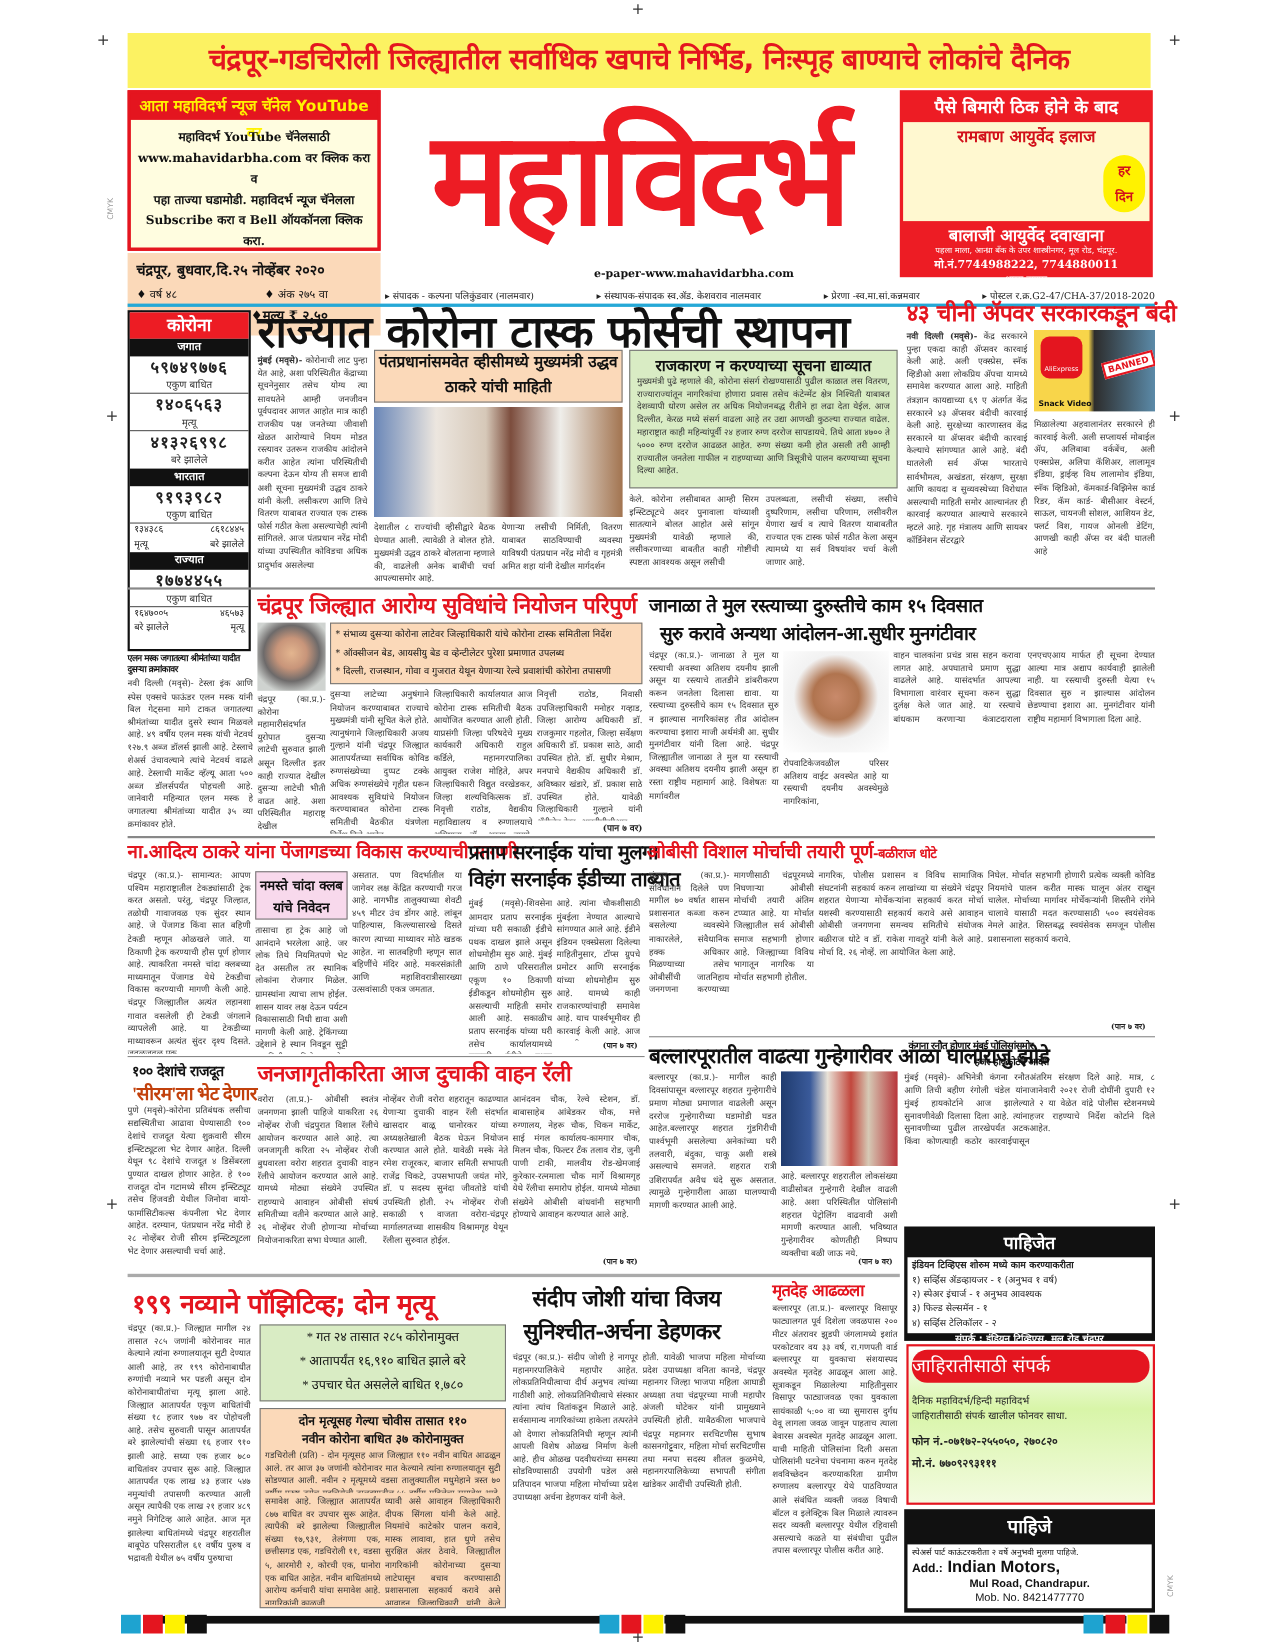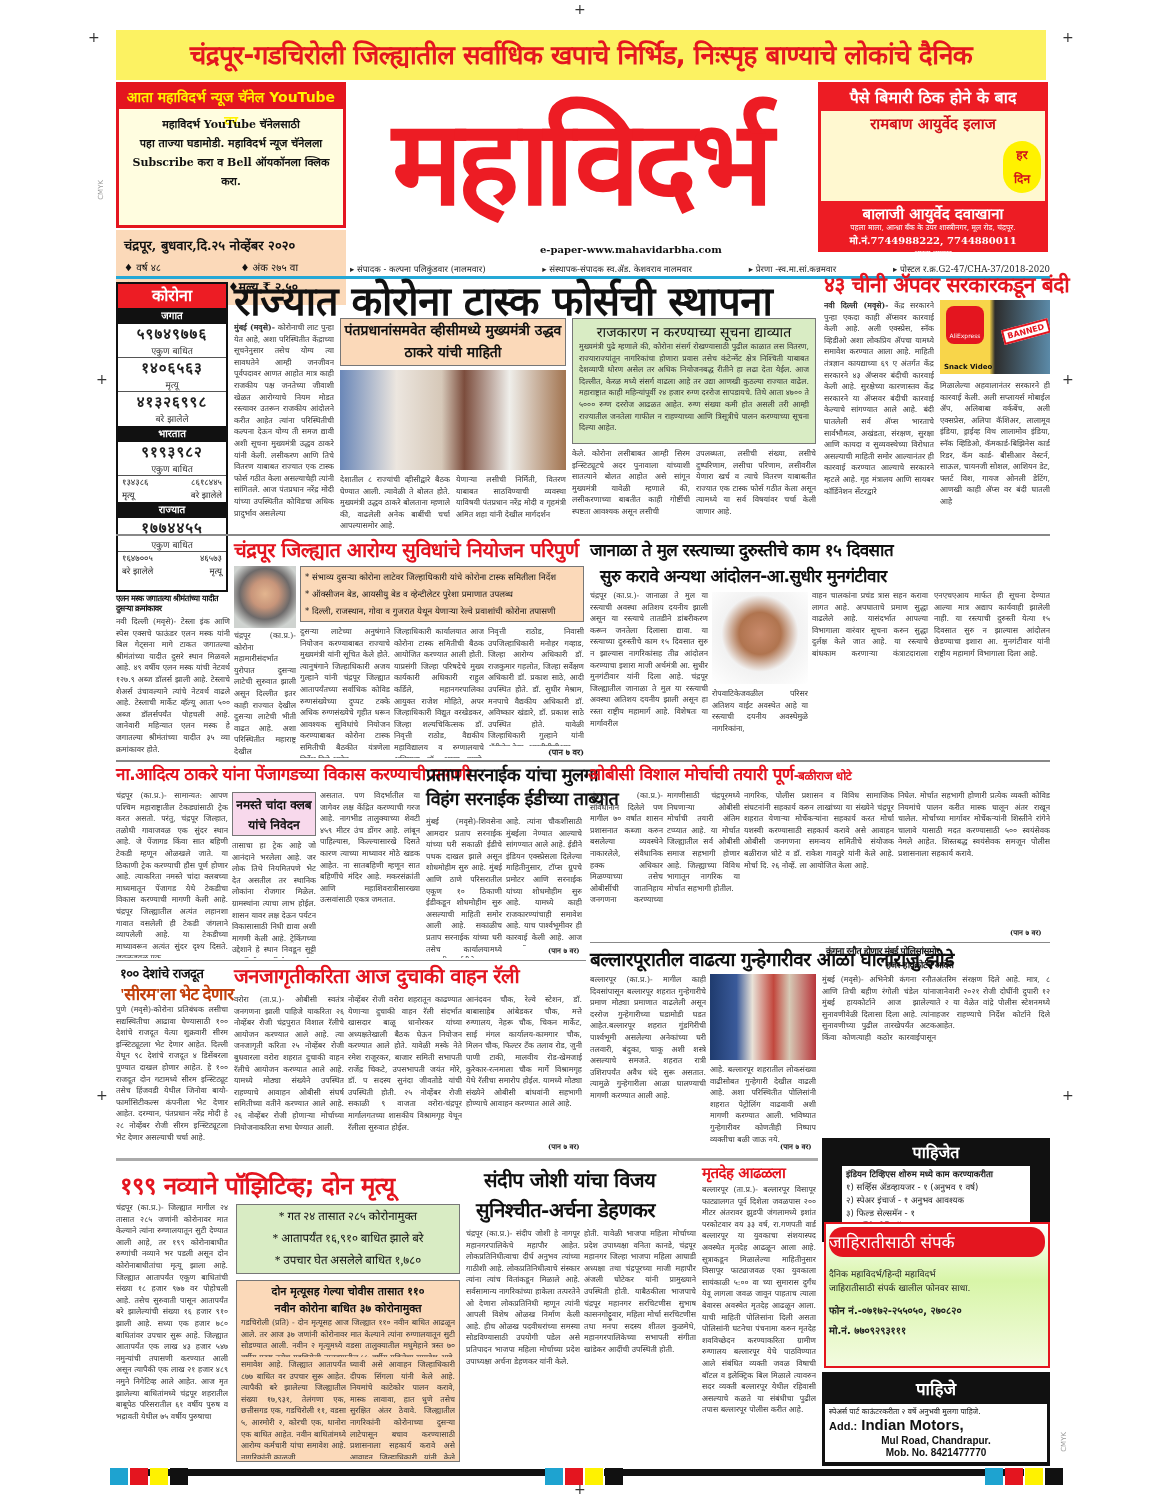--- a/index.html
+++ b/index.html
@@ -55,20 +55,21 @@
 <div class="crop" style="left:574px;top:1482px">+</div>
 <div class="abs" style="left:97px;top:180px;font-size:7px;color:#999;writing-mode:vertical-rl;transform:rotate(180deg);font-family:'DejaVu Sans',sans-serif">CMYK</div>
 <div class="abs" style="left:1060px;top:1432px;font-size:7px;color:#999;writing-mode:vertical-rl;transform:rotate(180deg);font-family:'DejaVu Sans',sans-serif">CMYK</div>
 
 <div class="abs banner">चंद्रपूर-गडचिरोली जिल्ह्यातील सर्वाधिक खपाचे निर्भिड, निःस्पृह बाण्याचे लोकांचे दैनिक</div>
 
 <div class="abs yt">
   <div class="yt-h">आता महाविदर्भ न्यूज चॅनेल YouTube वर</div>
   <div class="yt-b">
     <div>महाविदर्भ YouTube चॅनेलसाठी</div>
+    <div>www.mahavidarbha.com वर क्लिक करा व</div>
     <div>पहा ताज्या घडामोडी. महाविदर्भ न्यूज चॅनेलला</div>
     <div>Subscribe करा व Bell ऑयकॉनला क्लिक करा.</div>
   </div>
 </div>
 
 <div class="abs date-box">
   <div class="d">चंद्रपूर, बुधवार,दि.२५ नोव्हेंबर २०२०</div>
   <div class="r">
       <span>♦ वर्ष ४८</span>
       <span>♦ अंक २७५ वा</span>
@@ -138,21 +139,21 @@
     </div>
 </div>
 
 <div class="hl" style="left:234px;top:272px;font-size:40px;color:#111;font-family:'DejaVu Serif',serif">राज्यात कोरोना टास्क फोर्सची स्थापना</div>
 <div class="col" style="left:234px;top:322px;width:100px;height:210px"><b>मुंबई (मवृसे)-</b> <span>कोरोनाची लाट पुन्हा येत आहे, अशा परिस्थितीत केंद्राच्या सूचनेनुसार तसेच योग्य त्या सावधतेने आम्ही जनजीवन पूर्वपदावर आणत आहोत मात्र काही राजकीय पक्ष जनतेच्या जीवाशी खेळत आरोग्याचे नियम मोडत रस्त्यावर उतरून राजकीय आंदोलने करीत आहेत त्यांना परिस्थितीची कल्पना देऊन योग्य ती समज द्यावी अशी सूचना मुख्यमंत्री उद्धव ठाकरे यांनी केली. लसीकरण आणि तिचे वितरण याबाबत राज्यात एक टास्क फोर्स गठीत केला असल्याचेही त्यांनी सांगितले. आज पंतप्रधान नरेंद्र मोदी यांच्या उपस्थितीत कोविडचा अधिक प्रादुर्भाव असलेल्या</span></div>
 <div class="box" style="left:340px;top:318px;width:226px;height:48px;background:#fbd9b9;text-align:center;font-weight:bold;font-size:14px;line-height:22px;color:#111">पंतप्रधानांसमवेत व्हीसीमध्ये मुख्यमंत्री उद्धव ठाकरे यांची माहिती</div>
 <div class="photo" style="left:340px;top:370px;width:226px;height:100px;background:linear-gradient(90deg,#6a87b8 0%,#ece6df 25%,#d6c8b8 45%,#7c4d3d 55%,#efeeea 75%,#a27450 100%)"></div>
 <div class="col" style="left:340px;top:474px;width:110px;height:58px">देशातील ८ राज्यांची व्हीसीद्वारे बैठक घेण्यात आली. त्यावेळी ते बोलत होते. मुख्यमंत्री उद्धव ठाकरे बोलताना म्हणाले की, वाढलेली अनेक बाबींची चर्चा आपल्यासमोर आहे.</div>
 <div class="col" style="left:456px;top:474px;width:110px;height:58px">येणाऱ्या लसीची निर्मिती, वितरण याबाबत साठविण्याची व्यवस्था याविषयी पंतप्रधान नरेंद्र मोदी व गृहमंत्री अमित शहा यांनी देखील मार्गदर्शन</div>
 <div class="box" style="left:572px;top:318px;width:244px;height:126px;background:#d9ecc4;padding:3px 6px">
-  <div style="font-weight:normal;font-size:14px;color:#111;text-align:center;font-family:'DejaVu Sans',sans-serif">राजकारण न करण्याच्या सूचना द्याव्यात</div>
+  <div style="font-weight:bold;font-size:14px;color:#111;text-align:center;font-family:'DejaVu Sans',sans-serif">राजकारण न करण्याच्या सूचना द्याव्यात</div>
   <div class="col" style="position:static;height:100px">मुख्यमंत्री पुढे म्हणाले की, कोरोना संसर्ग रोखण्यासाठी पुढील काळात लस वितरण, राज्याराज्यांतून नागरिकांचा होणारा प्रवास तसेच कंटेन्मेंट क्षेत्र निश्चिती याबाबत देशव्यापी धोरण असेल तर अधिक नियोजनबद्ध रीतीने हा लढा देता येईल. आज दिल्लीत, केरळ मध्ये संसर्ग वाढला आहे तर उद्या आणखी कुठल्या राज्यात वाढेल. महाराष्ट्रात काही महिन्यांपूर्वी २४ हजार रुग्ण दररोज सापडायचे. तिथे आता ४७०० ते ५००० रुग्ण दररोज आढळत आहेत. रुग्ण संख्या कमी होत असली तरी आम्ही राज्यातील जनतेला गाफील न राहण्याच्या आणि त्रिसूत्रीचे पालन करण्याच्या सूचना दिल्या आहेत.</div>
 </div>
 <div class="col" style="left:572px;top:448px;width:118px;height:84px">केले. कोरोना लसीबाबत आम्ही सिरम इन्स्टिट्यूटचे अदर पुनावाला यांच्याशी सातत्याने बोलत आहोत असे सांगून मुख्यमंत्री यावेळी म्हणाले की, लसीकरणाच्या बाबतीत काही गोष्टींची स्पष्टता आवश्यक असून लसीची</div>
 <div class="col" style="left:696px;top:448px;width:120px;height:84px">उपलब्धता, लसीची संख्या, लसीचे दुष्परिणाम, लसीचा परिणाम, लसीवरील येणारा खर्च व त्याचे वितरण याबाबतीत राज्यात एक टास्क फोर्स गठीत केला असून त्यामध्ये या सर्व विषयांवर चर्चा केली जाणार आहे.</div>
 
 <div class="hl" style="left:824px;top:270px;font-size:21px;color:#e4151f">४३ चीनी ॲपवर सरकारकडून बंदी</div>
 <div class="col" style="left:824px;top:300px;width:110px;height:230px"><b>नवी दिल्ली (मवृसे)-</b> <span>केंद्र सरकारने पुन्हा एकदा काही ॲप्सवर कारवाई केली आहे. अली एक्स्प्रेस, स्नॅक व्हिडीओ अशा लोकप्रिय ॲपचा यामध्ये समावेश करण्यात आला आहे. माहिती तंत्रज्ञान कायद्याच्या ६९ ए अंतर्गत केंद्र सरकारने ४३ ॲप्सवर बंदीची कारवाई केली आहे. सुरक्षेच्या कारणास्तव केंद्र सरकारने या ॲप्सवर बंदीची कारवाई केल्याचे सांगण्यात आले आहे. बंदी घातलेली सर्व ॲप्स भारताचे सार्वभौमत्व, अखंडता, संरक्षण, सुरक्षा आणि कायदा व सुव्यवस्थेच्या विरोधात असल्याची माहिती समोर आल्यानंतर ही कारवाई करण्यात आल्याचे सरकारने म्हटले आहे. गृह मंत्रालय आणि सायबर कॉर्डिनेशन सेंटरद्वारे</span></div>
 <div class="photo" style="left:940px;top:300px;width:110px;height:74px;background:linear-gradient(90deg,#f8d54a 0%,#f8d54a 45%,#2d2d2d 50%,#5b8aa8 100%)">
   <div style="position:absolute;left:6px;top:6px;width:38px;height:38px;border-radius:8px;background:#e4151f;color:#fff;font-size:6px;text-align:center;padding-top:26px;font-family:'DejaVu Sans',sans-serif">AliExpress</div>
   <div style="position:absolute;left:62px;top:24px;background:#fff;border:2px solid #e4151f;color:#e4151f;font-size:8px;font-weight:bold;padding:1px 3px;transform:rotate(-15deg);font-family:'DejaVu Sans',sans-serif">BANNED</div>
@@ -222,21 +223,21 @@
 <div class="hl" style="left:590px;top:946px;font-size:19px;color:#111;font-family:'DejaVu Serif',serif">बल्लारपूरातील वाढत्या गुन्हेगारीवर आळा घालाराजु झोडे</div>
 <div class="col" style="left:590px;top:974px;width:116px;height:180px">बल्लारपूर (का.प्र.)- मागील काही दिवसांपासून बल्लारपूर शहरात गुन्हेगारीचे प्रमाण मोठ्या प्रमाणात वाढलेली असून दररोज गुन्हेगारीच्या घडामोडी घडत आहेत.बल्लारपूर शहरात गुंडगिरीची पार्श्वभूमी असलेल्या अनेकांच्या घरी तलवारी, बंदुका, चाकू अशी शस्त्रे असल्याचे समजते. शहरात रात्री उशिरापर्यंत अवैध धंदे सुरू असतात. त्यामुळे गुन्हेगारीला आळा घालण्याची मागणी करण्यात आली आहे.</div>
 <div class="photo" style="left:710px;top:974px;width:106px;height:86px;background:linear-gradient(90deg,#1f3b6e 0%,#3a5a9a 25%,#e9e2d7 40%,#c2473d 60%,#d6c9b5 75%,#b8353a 100%)"></div>
 <div class="col" style="left:710px;top:1064px;width:106px;height:90px">आहे. बल्लारपूर शहरातील लोकसंख्या वाढीसोबत गुन्हेगारी देखील वाढली आहे. अशा परिस्थितीत पोलिसांनी शहरात पेट्रोलिंग वाढवावी अशी मागणी करण्यात आली. भविष्यात गुन्हेगारीवर कोणतीही निष्पाप व्यक्तीचा बळी जाऊ नये.</div>
 <div class="abs" style="left:780px;top:1142px;font-size:7px;font-weight:bold">(पान ७ वर)</div>
 
 <div class="hl" style="left:826px;top:944px;font-size:9px;color:#111">कंगना रनौत होणार मुंबई पोलिसांसमोर</div>
 <div class="hl" style="left:886px;top:958px;font-size:9px;color:#111">हजर-हायकोर्टचे आदेश</div>
 <div class="col" style="left:822px;top:974px;width:228px;height:106px;column-count:2;column-gap:0">मुंबई (मवृसे)- अभिनेत्री कंगना रनौत आणि तिची बहीण रंगोली चंडेल यांना मुंबई हायकोर्टाने आज झालेल्या सुनावणीवेळी दिलासा दिला आहे. त्यांना सुनावणीच्या पुढील तारखेपर्यंत अटक किंवा कोणत्याही कठोर कारवाईपासून अंतरिम संरक्षण दिले आहे. मात्र, ८ जानेवारी २०२१ रोजी दोघींनी दुपारी १२ ते २ या वेळेत वांद्रे पोलीस स्टेशनमध्ये हजर राहण्याचे निर्देश कोर्टाने दिले आहेत.</div>
 
-<div class="abs" style="left:822px;top:1138px;width:228px;height:104px;background:#111;padding:2px 20px">
+<div class="abs" style="left:822px;top:1115px;width:228px;height:104px;background:#111;padding:2px 3px">
   <div style="color:#fff;text-align:center;font-weight:bold;font-size:16px;height:26px;line-height:26px">पाहिजेत</div>
   <div style="background:#fff;padding:2px 4px;font-size:8.5px;line-height:13px;color:#222;font-family:'DejaVu Sans',sans-serif">
     <div style="font-weight:bold;font-size:8.5px">इंडियन टिव्हिएस शोरुम मध्ये काम करण्याकरीता</div>
     <div>१) सर्व्हिस ॲडव्हायजर - १ (अनुभव १ वर्ष)</div>
     <div>२) स्पेअर इंचार्ज - १ अनुभव आवश्यक</div>
     <div>३) फिल्ड सेल्समॅन - १</div>
     <div>४) सर्व्हिस टेलिकॉलर - २</div>
   </div>
   <div style="color:#fff;text-align:center;font-weight:bold;font-size:9px;line-height:13px;font-family:'DejaVu Sans',sans-serif">संपर्क : इंडियन टिव्हिएस, मूल रोड चंद्रपूर</div>
   <div style="color:#fff;text-align:center;font-weight:bold;font-size:9px;line-height:13px;font-family:'DejaVu Sans',sans-serif">मो.नं.८४२१४७७७७०</div>
@@ -249,21 +250,21 @@
   <div style="font-size:10px;font-weight:bold;margin-top:8px">फोन नं.-०७१७२-२५५०५०, २७०८२०</div>
   <div style="font-size:10px;font-weight:bold;margin-top:6px">मो.नं. ७७०९२९३१११</div>
 </div>
 
 <div class="abs" style="left:822px;top:1372px;width:228px;height:94px;background:#111;padding:2px 3px">
   <div style="color:#fff;text-align:center;font-weight:bold;font-size:17px;height:30px;line-height:30px">पाहिजे</div>
   <div style="background:#fff;height:58px;padding:2px 4px;font-family:'Liberation Sans',sans-serif;color:#111">
     <div style="font-size:7.5px;font-family:'DejaVu Sans',sans-serif">स्पेअर्स पार्ट काऊंटरकरीता २ वर्षे अनुभवी मुलगा पाहिजे.</div>
     <div style="font-size:15px;font-weight:bold;line-height:17px"><span style="font-size:11px">Add.:</span> <span>Indian Motors,</span></div>
     <div style="font-size:10px;font-weight:bold;text-align:center;line-height:12px">Mul Road, Chandrapur.</div>
-    <div style="font-size:10px;font-weight:bold;text-align:center;line-height:12px">Mob. No. 8421477770</div>
+    <div style="font-size:10px;font-weight:normal;text-align:center;line-height:12px">Mob. No. 8421477770</div>
   </div>
 </div>
 
 <div class="hr" style="left:116px;top:1158px;width:702px;height:3px;background:#aaa"></div>
 
 <div class="hl" style="left:120px;top:1168px;font-size:24px;color:#e4151f">१९९ नव्याने पॉझिटिव्ह; दोन मृत्यू</div>
 <div class="col" style="left:116px;top:1202px;width:112px;height:260px">चंद्रपूर (का.प्र.)- जिल्ह्यात मागील २४ तासात २८५ जणांनी कोरोनावर मात केल्याने त्यांना रुग्णालयातून सुटी देण्यात आली आहे, तर १९९ कोरोनाबाधीत रुग्णांची नव्याने भर पडली असून दोन कोरोनाबाधीतांचा मृत्यू झाला आहे. जिल्ह्यात आतापर्यंत एकूण बाधितांची संख्या १८ हजार ९७७ वर पोहोचली आहे. तसेच सुरुवाती पासून आतापर्यंत बरे झालेल्यांची संख्या १६ हजार ९१० झाली आहे. सध्या एक हजार ७८० बाधितांवर उपचार सुरू आहे. जिल्ह्यात आतापर्यंत एक लाख ४३ हजार ५४७ नमुन्यांची तपासणी करण्यात आली असून त्यापैकी एक लाख २१ हजार ४८९ नमुने निगेटिव्ह आले आहेत. आज मृत झालेल्या बाधितांमध्ये चंद्रपूर शहरातील बाबूपेठ परिसरातील ६१ वर्षीय पुरुष व भद्रावती येथील ७५ वर्षीय पुरुषाचा</div>
 <div class="box" style="left:236px;top:1204px;width:224px;height:70px;background:#d9ecc4;text-align:center;font-size:11.5px;line-height:22px;color:#111;font-family:Liberation Serif, serif">
   <div>* गत २४ तासात २८५ कोरोनामुक्त</div>
   <div>* आतापर्यंत १६,९१० बाधित झाले बरे</div>

